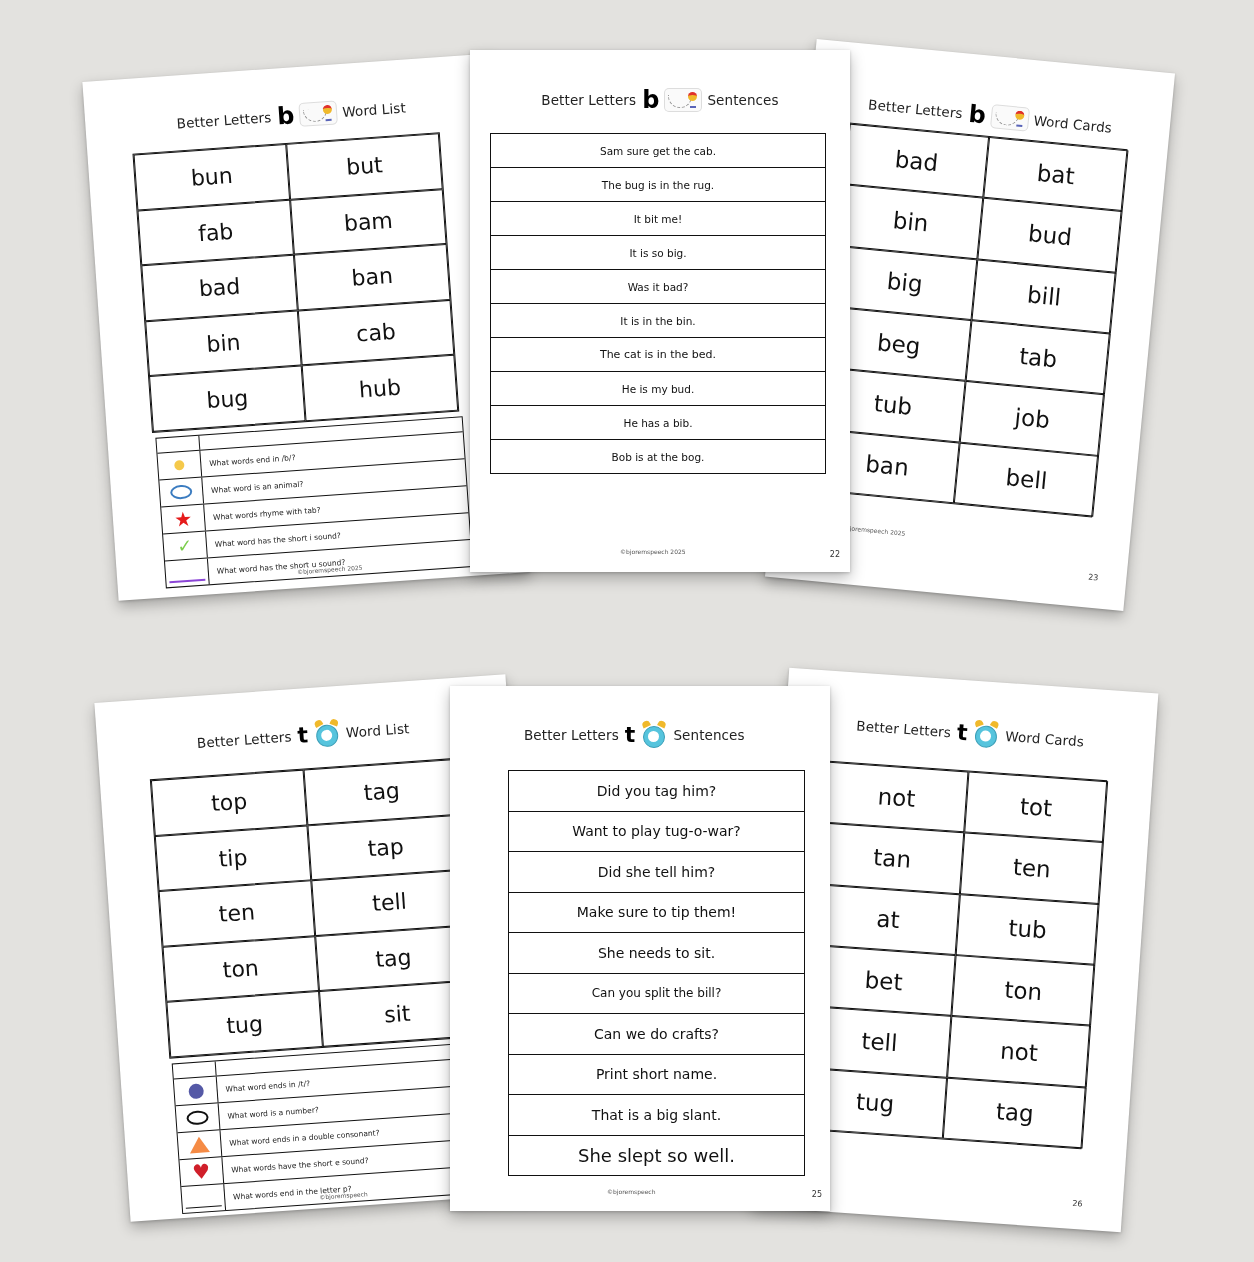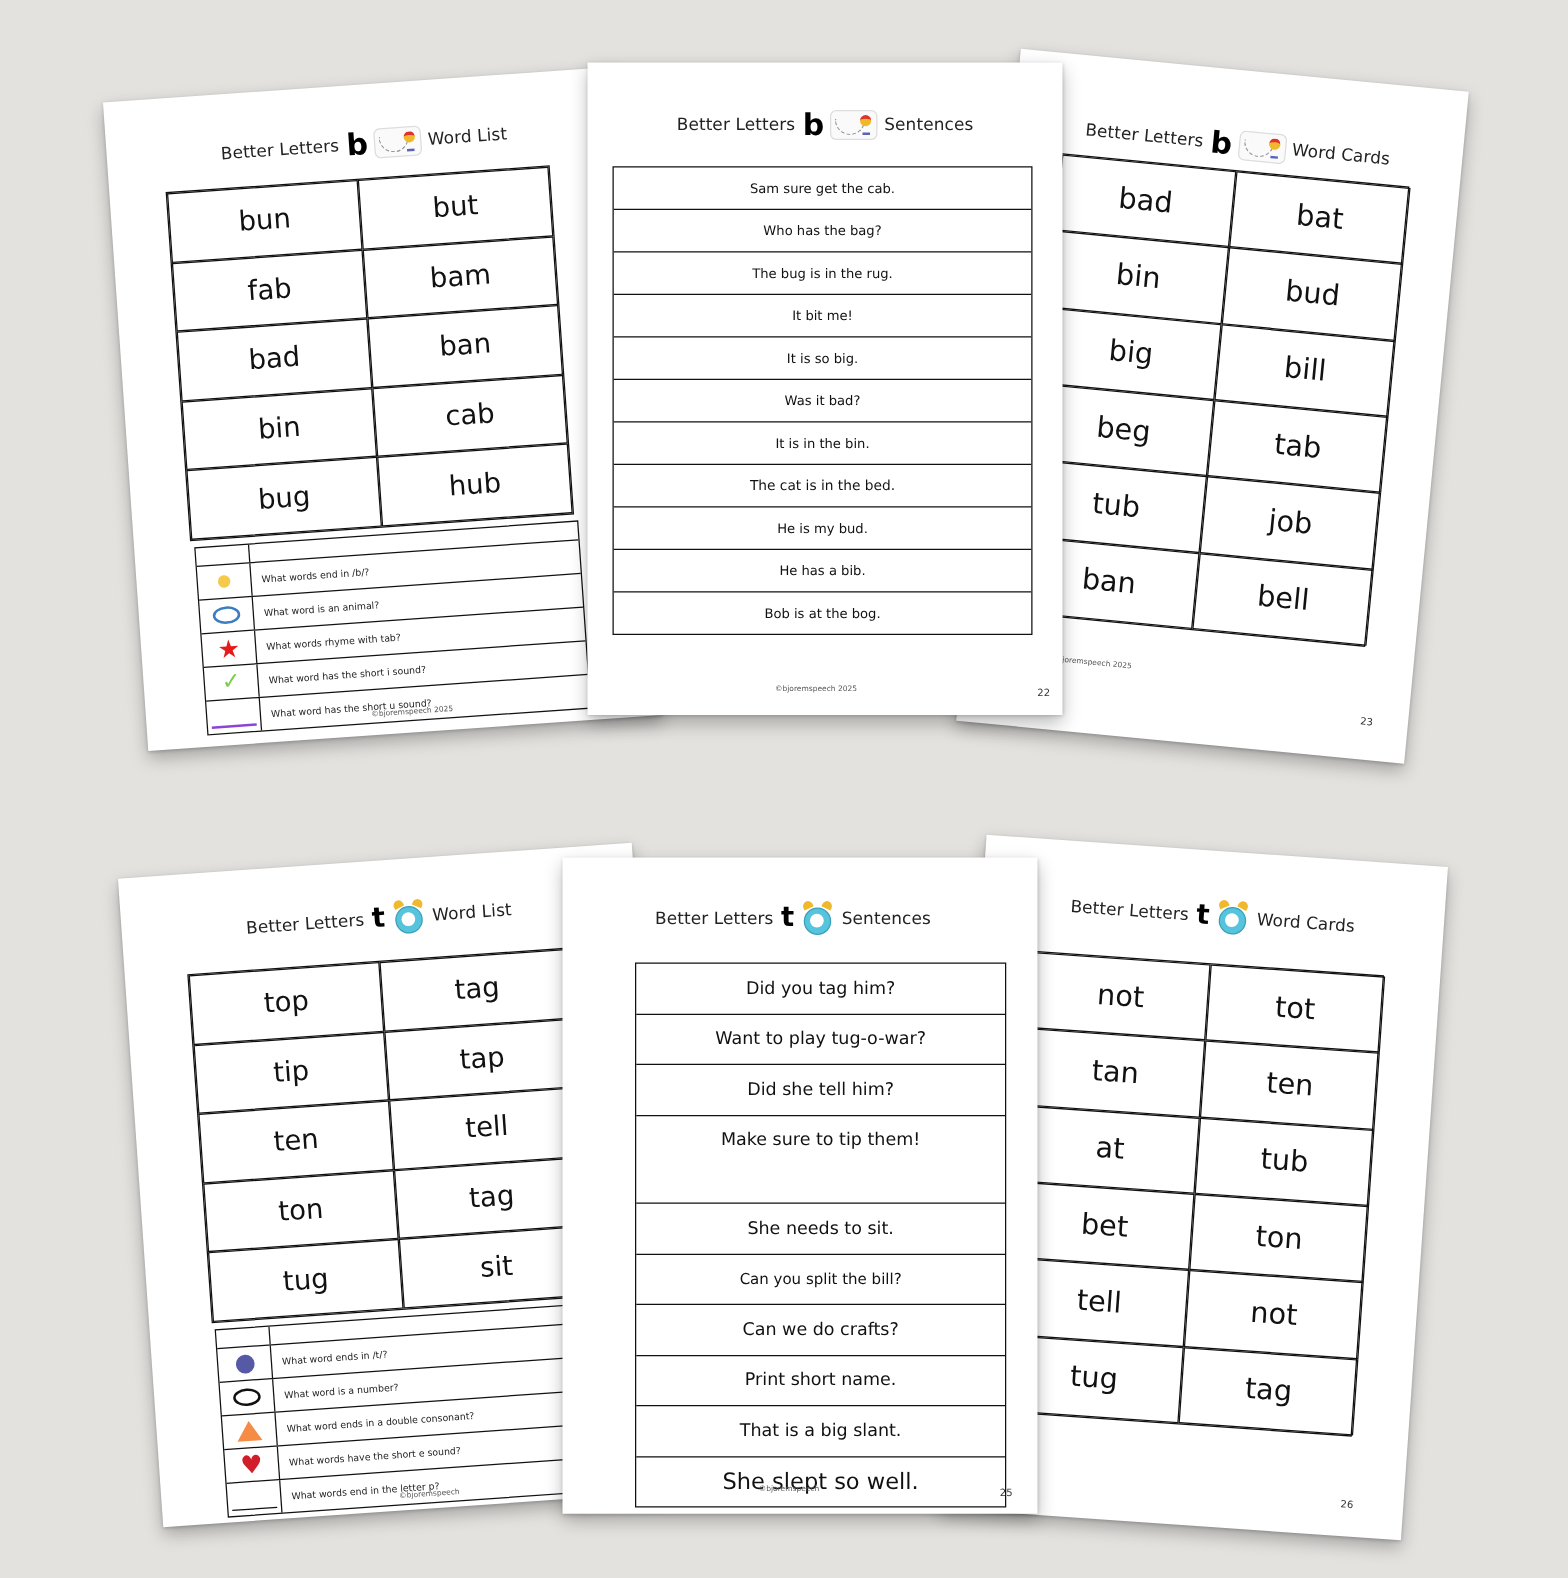--- a/index.html
+++ b/index.html
@@ -204,21 +204,20 @@
     <span class="big-letter">b</span>
     <span class="icon-b">
         <span class="curve"></span>
         <span class="dot"></span>
         <span class="base"></span>
       </span>
     <span>Sentences</span>
   </div>
   <div class="sent-table" style="left:20px; top:83px; width:336px;">
     <div class="sent-row" style="height:33px; font-size:10.5px;">Sam sure get the cab.</div>
-    <div class="sent-row" style="height:33px; font-size:10.5px;">Who has the bag?</div>
     <div class="sent-row" style="height:33px; font-size:10.5px;">The bug is in the rug.</div>
     <div class="sent-row" style="height:33px; font-size:10.5px;">It bit me!</div>
     <div class="sent-row" style="height:33px; font-size:10.5px;">It is so big.</div>
     <div class="sent-row" style="height:33px; font-size:10.5px;">Was it bad?</div>
     <div class="sent-row" style="height:33px; font-size:10.5px;">It is in the bin.</div>
     <div class="sent-row" style="height:33px; font-size:11px;">The cat is in the bed.</div>
     <div class="sent-row" style="height:33px; font-size:10.5px;">He is my bud.</div>
     <div class="sent-row" style="height:33px; font-size:10.5px;">He has a bib.</div>
     <div class="sent-row" style="height:33px; font-size:10.5px;">Bob is at the bog.</div>
   </div>
@@ -332,22 +331,22 @@
         <span class="bell-r"></span>
         <span class="face"></span>
       </span>
     <span>Sentences</span>
   </div>
   <div class="sent-table" style="left:58px; top:84px; width:297px;">
     <div class="sent-row" style="height:39.5px; font-size:14px;">Did you tag him?</div>
     <div class="sent-row" style="height:39.5px; font-size:14px;">Want to play tug-o-war?</div>
     <div class="sent-row" style="height:39.5px; font-size:14px;">Did she tell him?</div>
     <div class="sent-row" style="height:39.5px; font-size:14px;">Make sure to tip them!</div>
-    <div class="sent-row" style="height:39.5px; font-size:14px;margin-top:30px;">She needs to sit.</div>
+    <div class="sent-row" style="height:39.5px; font-size:14px;">She needs to sit.</div>
     <div class="sent-row" style="height:39.5px; font-size:12px;">Can you split the bill?</div>
     <div class="sent-row" style="height:39.5px; font-size:14px;">Can we do crafts?</div>
     <div class="sent-row" style="height:39.5px; font-size:14px;">Print short name.</div>
     <div class="sent-row" style="height:39.5px; font-size:14px;">That is a big slant.</div>
     <div class="sent-row" style="height:39.5px; font-size:18px;">She slept so well.</div>
   </div>
   <div class="footer" style="left:157px; top:502px;">©bjoremspeech</div>
-  <div class="pagenum" style="right:20px; top:504px;">25</div>
+  <div class="pagenum" style="right:8px; top:504px;">25</div>
 </div>
 
 </body></html>

